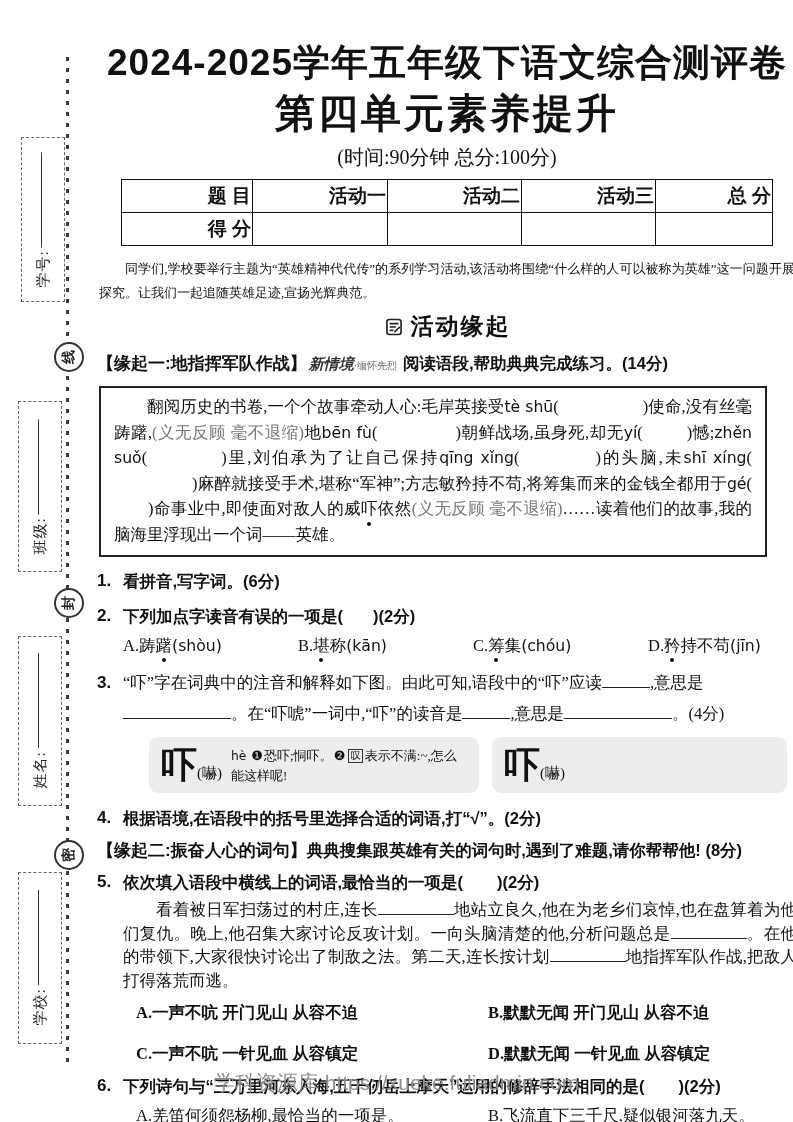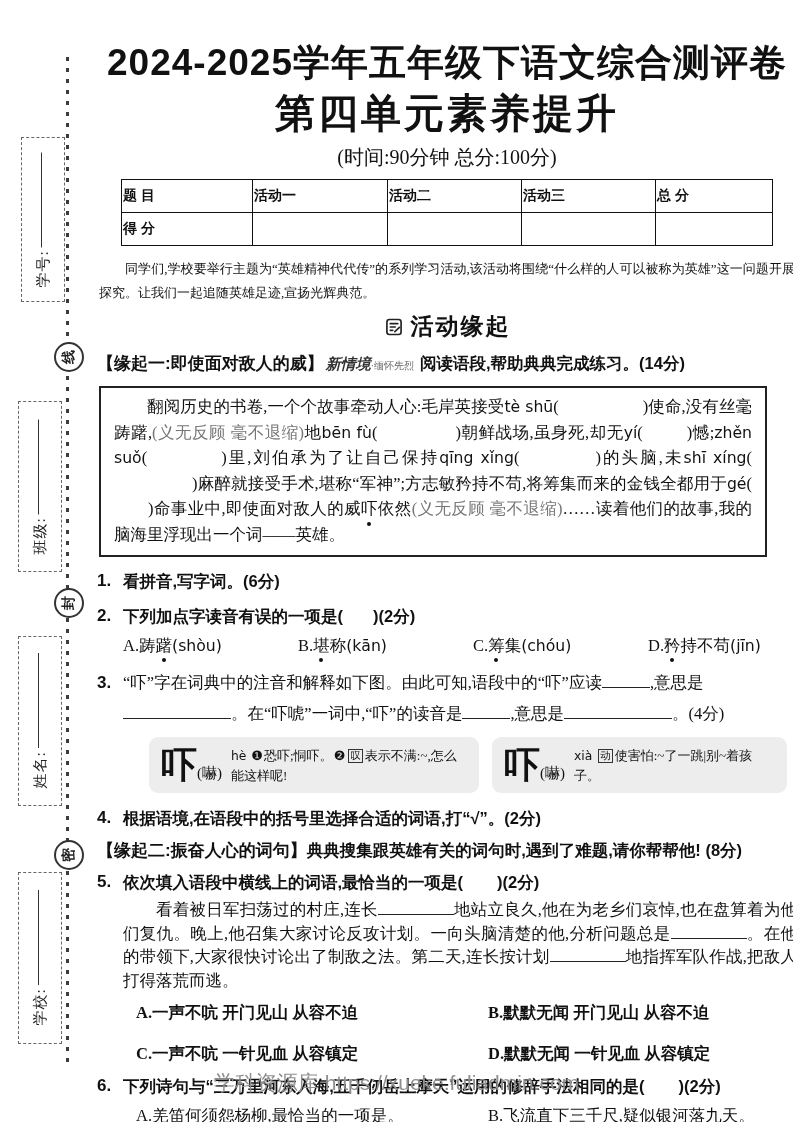--- a/index.html
+++ b/index.html
@@ -17,22 +17,22 @@
         background:#fff;display:flex;align-items:center;justify-content:center;z-index:3;}
   .seal span{display:block;transform:rotate(-90deg);font-size:14px;font-weight:bold;color:#222;}
   
   .main{position:absolute;left:97px;top:40px;width:700px;}
   .title1{font-family:"Liberation Sans","DejaVu Sans",sans-serif;font-weight:bold;font-size:37px;
           line-height:46px;text-align:center;letter-spacing:1px;}
   .title2{font-family:"Liberation Sans","DejaVu Sans",sans-serif;font-weight:bold;font-size:40px;
           line-height:50px;text-align:center;letter-spacing:3px;margin-top:2px;}
   .subtitle{font-size:20px;line-height:26px;text-align:center;margin-top:6px;}
   table.score{border-collapse:collapse;width:652px;margin:9px 0 0 24px;table-layout:fixed;}
-  table.score td{border:1.6px solid #111;height:30px;text-align:left;vertical-align:middle;
-          font-family:"Liberation Sans","DejaVu Sans",sans-serif;font-weight:bold;font-size:14px;}
+  table.score td{border:1.6px solid #111;height:30px;text-align:right;vertical-align:middle;
+          font-family:"Liberation Sans","DejaVu Sans",sans-serif;font-weight:bold;font-size:19px;}
   .intro{margin:11px 2px 0 2px;font-size:13px;line-height:23.5px;text-indent:2em;text-align:justify;}
   .sechead{margin-top:7px;display:flex;align-items:center;justify-content:center;gap:7px;}
   .sechead .st{font-family:"Liberation Sans","DejaVu Sans",sans-serif;font-weight:bold;font-size:23px;letter-spacing:2px;}
   .originline{margin-top:9px;font-size:17px;line-height:24px;white-space:nowrap;}
   .bracket{font-family:"Liberation Sans","DejaVu Sans",sans-serif;font-weight:bold;font-size:17px;}
   .badge-main{font-style:italic;font-weight:bold;font-size:15px;color:#333;margin-left:2px;}
   .badge-sub{font-size:10px;color:#666;margin-right:6px;}
   .boldstem{font-family:"Liberation Sans","DejaVu Sans",sans-serif;font-weight:bold;font-size:16.5px;}
   .passage{margin:8px 0 0 2px;width:668px;border:2px solid #222;box-sizing:border-box;
            padding:6px 13px 8px 13px;font-size:16.5px;line-height:25.5px;text-align:justify;}
@@ -142,21 +142,21 @@
         <rect x="3.5" y="3" width="17" height="18" rx="3"></rect>
         <line x1="7.5" y1="8" x2="16.5" y2="8"></line>
         <line x1="7.5" y1="12" x2="13.5" y2="12"></line>
         <line x1="7.5" y1="16" x2="10.5" y2="16"></line>
         <line x1="13" y1="17.5" x2="18.5" y2="12.5"></line>
       </svg>
       <span class="st">活动缘起</span>
     </div>
 
     <div class="originline">
-      <span class="bracket">【缘起一:即使面对敌人的威】</span><span class="badge-main">新情境</span><span class="badge-sub">·缅怀先烈</span><span class="boldstem">阅读语段,帮助典典完成练习。(14分)</span>
+      <span class="bracket">【缘起一:地指挥军队作战】</span><span class="badge-main">新情境</span><span class="badge-sub">·缅怀先烈</span><span class="boldstem">阅读语段,帮助典典完成练习。(14分)</span>
     </div>
 
     <div class="passage"><span class="indent"></span><span><span>翻阅历史的书卷,一个个故事牵动人心:毛岸英接受</span><span class="py">tè shū</span><span>(<span class="gap" style="width: 84px;"></span>)</span><span>使命,没有丝毫踌躇,</span><span class="choice">(义无反顾 毫不退缩)</span><span>地</span><span class="py">bēn fù</span><span>(<span class="gap" style="width: 78px;"></span>)</span><span>朝鲜战场,虽身死,却无</span><span class="py">yí</span><span>(<span class="gap" style="width: 44px;"></span>)</span><span>憾;</span><span class="py">zhěn suǒ</span><span>(<span class="gap" style="width: 74px;"></span>)</span><span>里,刘伯承为了让自己保持</span><span class="py">qīng xǐng</span><span>(<span class="gap" style="width: 76px;"></span>)</span><span>的头脑,未</span><span class="py">shī xíng</span><span>(<span class="gap" style="width: 78px;"></span>)</span><span>麻醉就接受手术,堪称“军神”;方志敏矜持不苟,将筹集而来的金钱全都用于</span><span class="py">gé</span><span>(<span class="gap" style="width: 34px;"></span>)</span><span>命事业中,即使面对敌人的威</span><span class="dotc">吓</span><span>依然</span><span class="choice">(义无反顾 毫不退缩)</span><span>……读着他们的故事,我的脑海里浮现出一个词——英雄。</span></span></div>
 
     <div class="q" style="margin-top:12px">
       <span class="qnum">1.</span>
       <span class="boldstem">看拼音,写字词。(6分)</span>
     </div>
 
     <div class="q">
@@ -180,21 +180,20 @@
           <span class="dchar">吓</span>
           <span class="dtrad">(嚇)</span>
         </div>
         <div class="dbody"><span class="py">hè </span><span class="circ">❶</span><span>恐吓;恫吓。</span><span class="circ">❷</span><span class="boxchar">叹</span><span>表示不满:~,怎么能这样呢!</span></div>
       </div>
       <div class="dict d2">
         <div class="dhead">
           <span class="dchar">吓</span>
           <span class="dtrad">(嚇)</span>
         </div>
-        <div class="dbody"><span class="py">xià </span><span class="boxchar">动</span><span>使害怕:~了一跳|别~着孩子。</span></div>
       </div>
     </div>
 
     <div class="q" style="margin-top:13px">
       <span class="qnum">4.</span>
       <span class="boldstem">根据语境,在语段中的括号里选择合适的词语,打“√”。(2分)</span>
     </div>
 
     <div class="originline" style="margin-top:7px;white-space:normal">
       <span class="bracket">【缘起二:振奋人心的词句】</span><span class="boldstem">典典搜集跟英雄有关的词句时,遇到了难题,请你帮帮他! (8分)</span>

